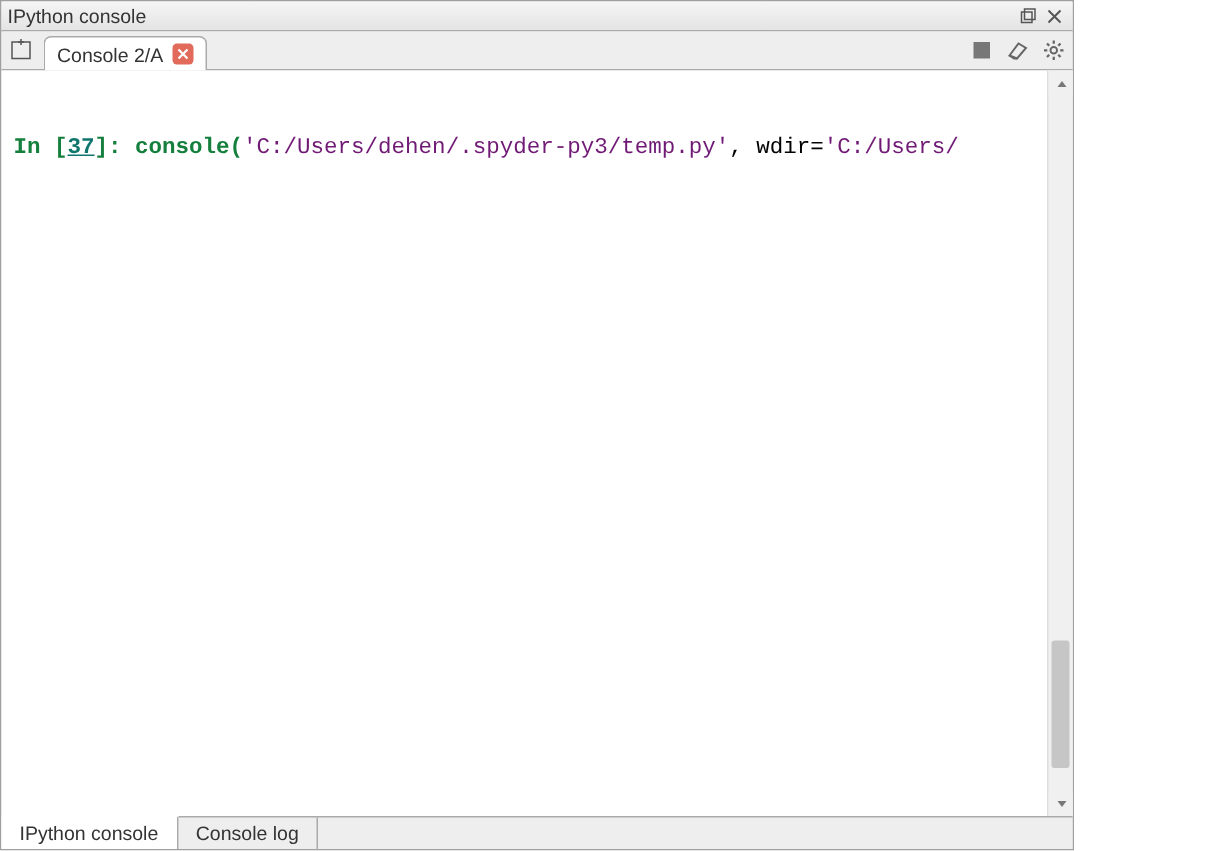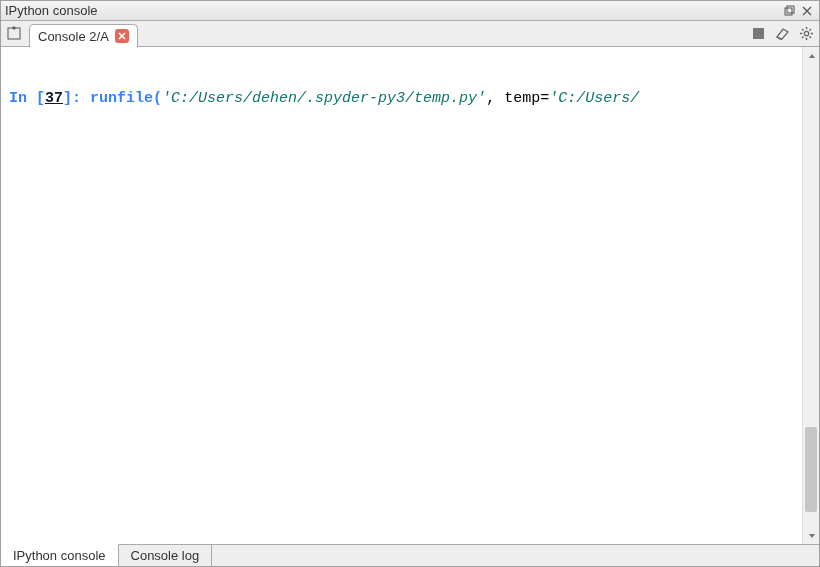--- a/index.html
+++ b/index.html
@@ -6,21 +6,21 @@
   html, body { margin: 0; padding: 0; }
   body {
     width: 820px; height: 567px;
     font-family: "Microsoft YaHei", "SimSun", sans-serif;
     font-size: 12px;
     background: #fff;
     overflow: hidden;
     position: relative;
   }
   .window {
-    width: 820px; height: 567px;
+    width: 716px; height: 567px;
     display: flex;
     flex-direction: column;
     border: 1px solid #a0a0a0;
   }
   .titlebar {
     height: 20px;
     background: linear-gradient(#f5f5f5,#e4e4e4);
     border-bottom: 1px solid #aaa;
     display: flex;
     align-items: center;
@@ -103,23 +103,23 @@
     flex: 1;
     font-family: "Consolas","Courier New",monospace;
     font-size: 15px;
     line-height: 20px;
     padding: 2px 8px;
     white-space: pre;
     overflow: hidden;
     position: relative;
   }
   .line { display: block; white-space: pre-wrap; }
-  .in-navy { color: #3b82f6; font-weight: bold; }
-  .in-num { color: #0f172a; font-weight: bold; text-decoration: underline; }
-  .code-green { color: #0f766e; font-style: italic; }
+  .in-navy { color: #15803d; font-weight: bold; }
+  .in-num { color: #0f766e; font-weight: bold; text-decoration: underline; }
+  .code-green { color: #701a75; }
   .code-black { color: #000; }
   .scrollbar {
     width: 17px;
     background: #f0f0f0;
     border-left: 1px solid #ddd;
     position: relative;
   }
   .scroll-up, .scroll-down {
     position: absolute;
     left: 0; width: 17px; height: 17px;
@@ -220,21 +220,21 @@
               <path d="M12 3 l-1.5 1.5"></path>
               <path d="M4.5 10.5 l-1.5 1.5"></path>
             </g>
           </svg>
       </span>
     </div>
   </div>
 
   <div class="console-area">
     <div class="console-content">
-      <span class="line"><span class="in-navy">In [</span><span class="in-num">37</span><span class="in-navy">]: runfile(</span><span class="code-green">'C:/Users/dehen/.spyder-py3/temp.py'</span><span class="code-black">, temp=</span><span class="code-green">'C:/Users/</span></span>
+      <span class="line"><span class="in-navy">In [</span><span class="in-num">37</span><span class="in-navy">]: console(</span><span class="code-green">'C:/Users/dehen/.spyder-py3/temp.py'</span><span class="code-black">, wdir=</span><span class="code-green">'C:/Users/</span></span>
       <span class="line"> </span>
     </div>
     <div class="scrollbar">
       <div class="scroll-up">
         <svg width="8" height="6" viewBox="0 0 8 6">
             <path d="M4 1 L7 5 L1 5 Z" fill="#777"></path>
           </svg>
       </div>
       <div class="scroll-thumb"></div>
       <div class="scroll-down">

